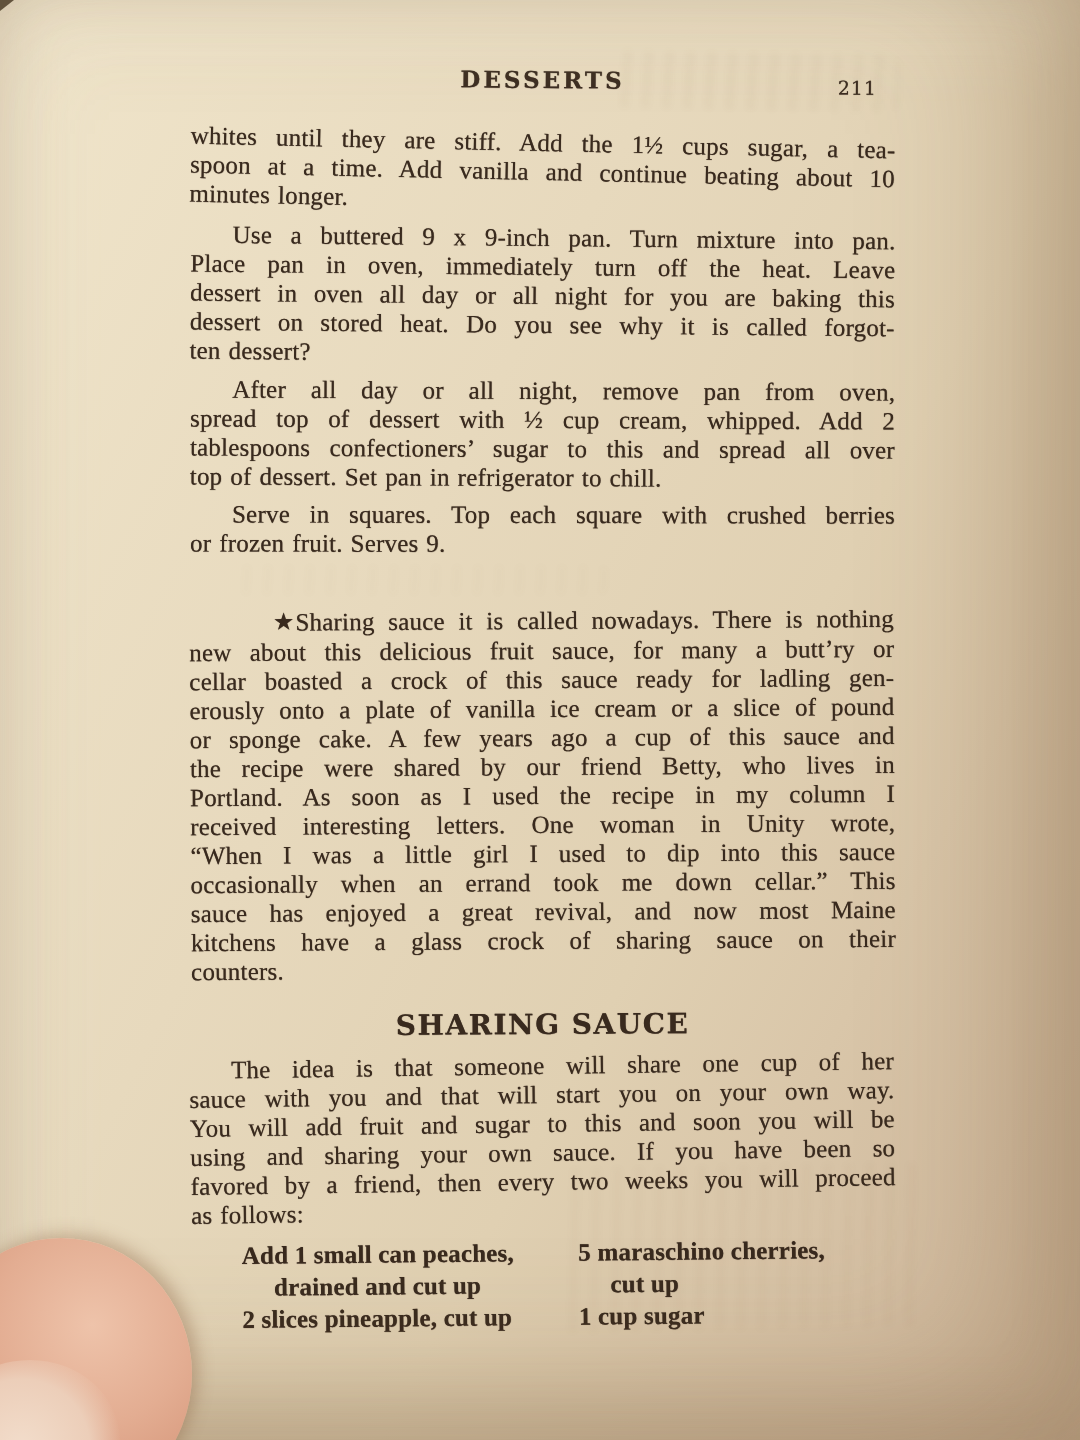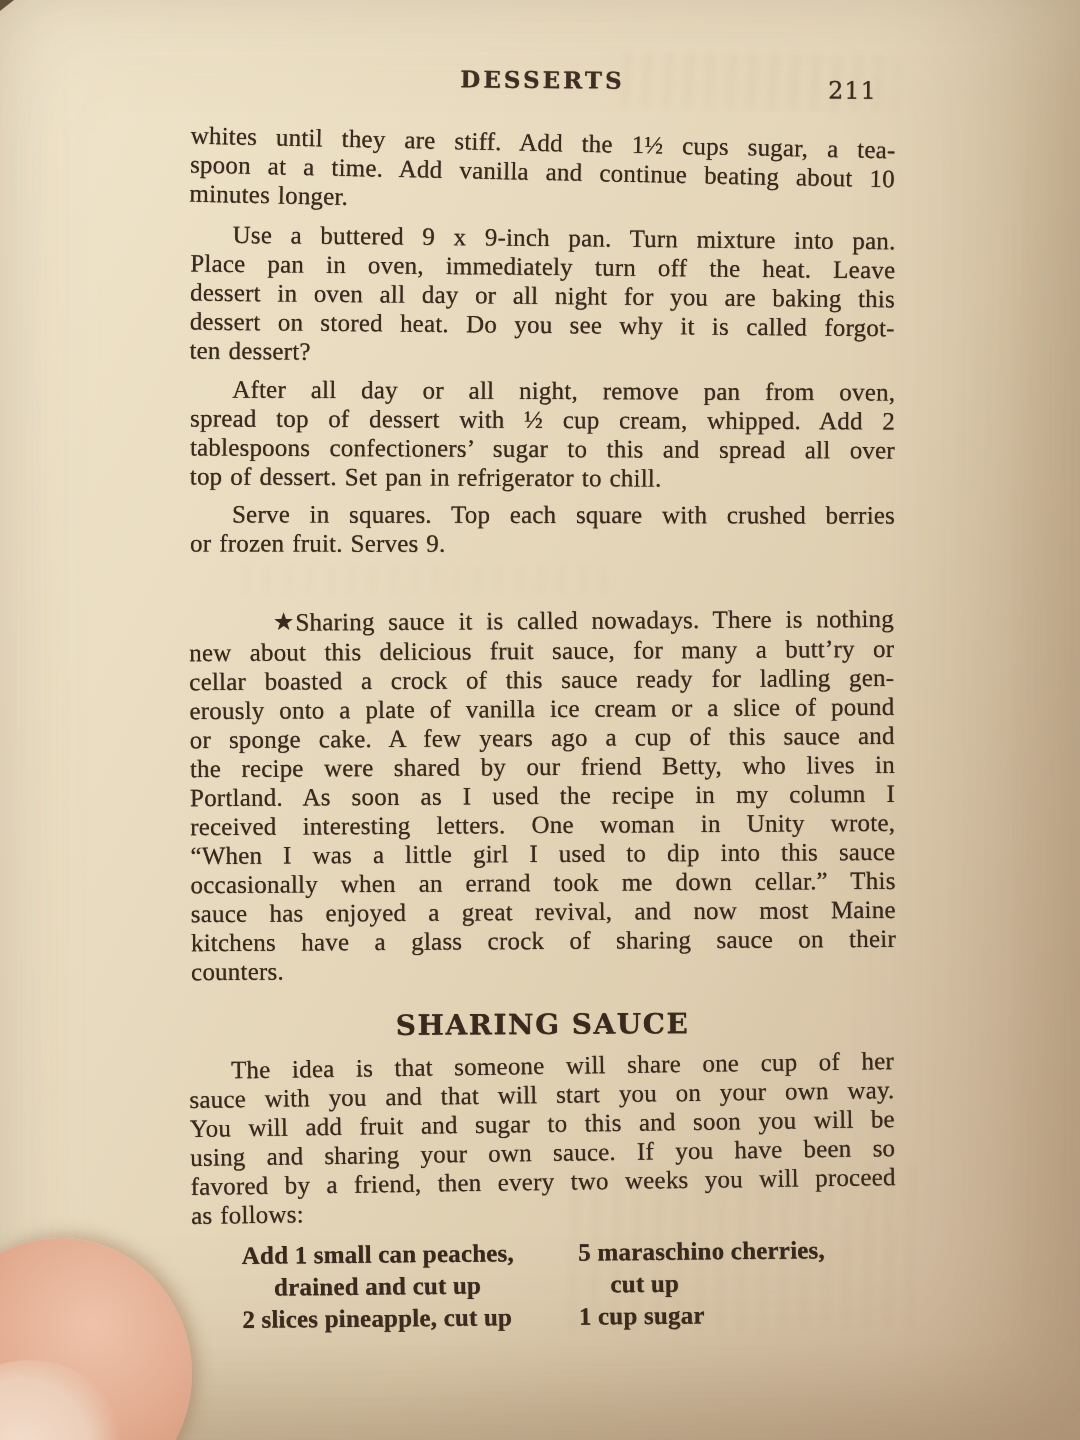--- a/index.html
+++ b/index.html
@@ -54,21 +54,21 @@
     position:relative;height:32px;transform:rotate(.5deg);
   }
   .running-head{
     position:absolute;left:0;right:0;text-align:center;
     font-family:"DejaVu Serif","Liberation Serif",serif;
     font-weight:bold;font-size:23px;letter-spacing:3px;
   }
   .page-number{
     position:absolute;right:18px;top:8px;
     font-family:"DejaVu Serif","Liberation Serif",serif;
-    font-size:24px;letter-spacing:1px;
+    font-size:19px;letter-spacing:1px;
   }
   .para{font-size:25px;line-height:29px;margin-bottom:8px;word-spacing:1.5px;letter-spacing:.2px;}
   .line{text-align:justify;text-align-last:justify;white-space:normal;}
   .line.last{text-align-last:left;}
   .line.first-indent{text-indent:42px;}
   #paragraphs .para:nth-child(1){margin-top:30px;transform:rotate(1.2deg);}
   #paragraphs .para:nth-child(2){transform:rotate(.55deg);}
   #paragraphs .para:nth-child(3){transform:rotate(.25deg);}
   #paragraphs .para:nth-child(4){transform:rotate(.1deg);}
   #paragraphs .para:nth-child(5){margin-top:48px;transform:rotate(-.35deg);}

